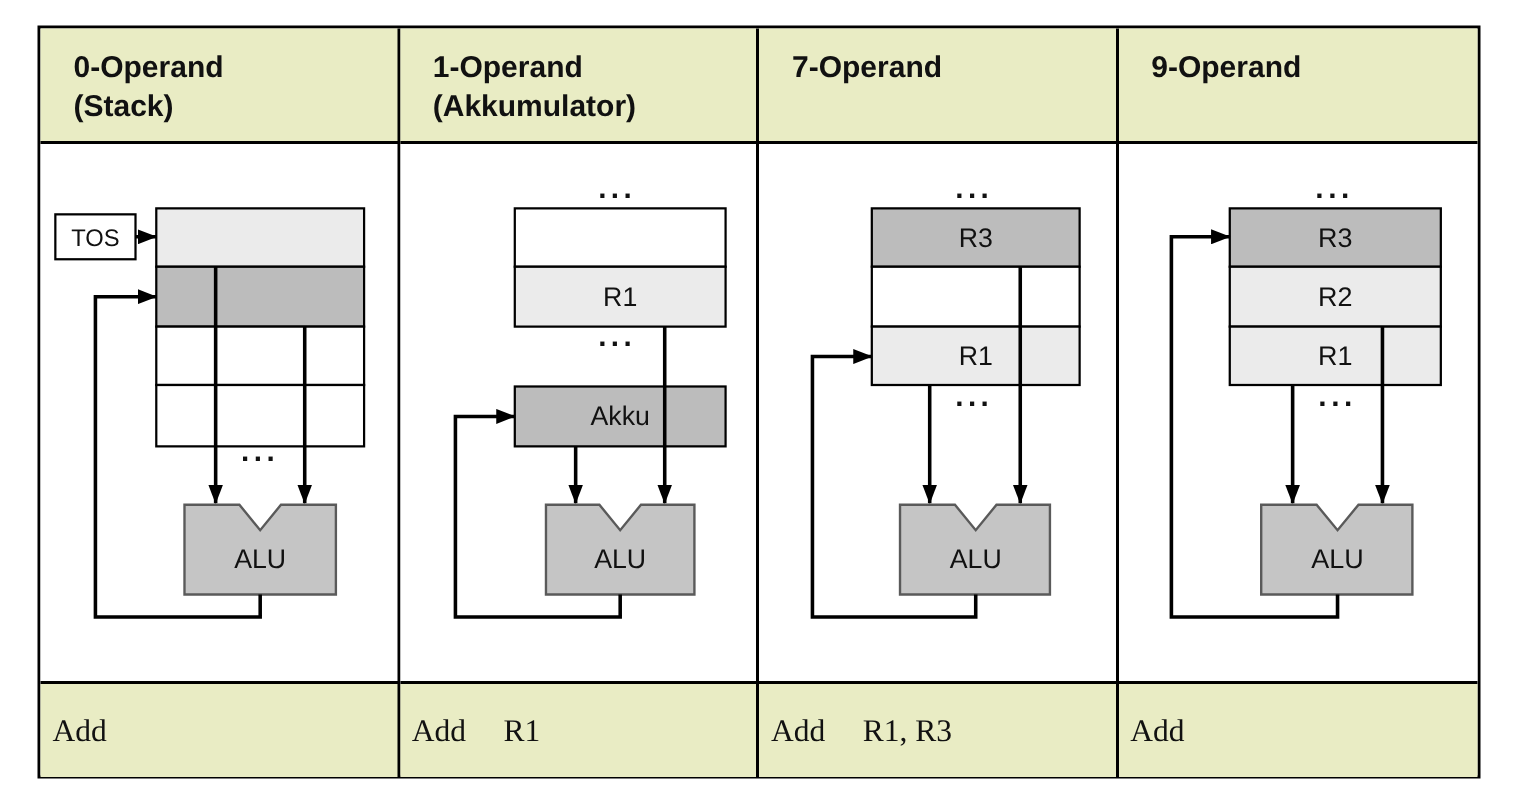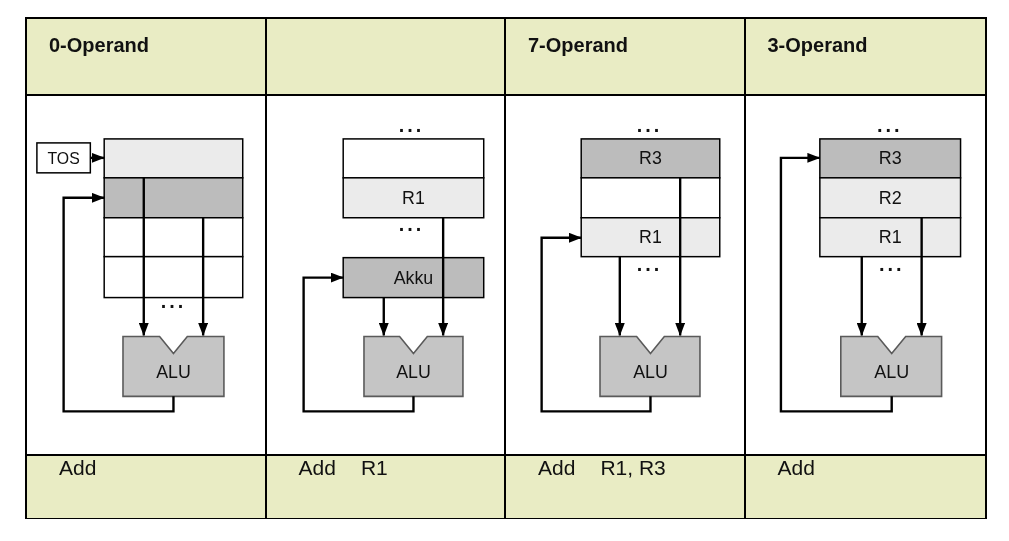--- a/index.html
+++ b/index.html
@@ -14,42 +14,45 @@
   }
   .cell{box-sizing:border-box;}
   .col-sep{border-right:2px solid #000;}
   .hdr{
     background:var(--beige);border-bottom:2px solid #000;
     padding:13px 8px 0 22px;font-weight:bold;font-size:20px;line-height:26px;
   }
   .body-cell{background:#fff;border-bottom:2px solid #000;position:relative;}
   .body-cell svg{display:block;width:100%;height:100%;}
   .ftr{
-    background:var(--beige);display:flex;
-    padding-left:32px;font-size:21px;
+    background:var(--beige);display:flex;align-items:center;
+    padding-left:8px;font-size:21px;font-family:Liberation Serif, serif;
   }
   .ftr .operands{margin-left:25px;}
 </style>
 </head>
 <body>
 
 <div class="canvas">
   <div class="isa-table">
 
     <div class="cell hdr col-sep">
       <div>0-Operand</div>
+      <div>(Stack)</div>
     </div>
     <div class="cell hdr col-sep">
+      <div>1-Operand</div>
+      <div>(Akkumulator)</div>
     </div>
     <div class="cell hdr col-sep">
       <div>7-Operand</div>
       <div></div>
     </div>
     <div class="cell hdr">
-      <div>3-Operand</div>
+      <div>9-Operand</div>
       <div></div>
     </div>
 
     <div class="cell body-cell col-sep">
       <svg viewBox="0 0 240 359" preserveAspectRatio="none">
           <defs>
             <marker id="arrow-0" markerWidth="13" markerHeight="10" refX="12.5" refY="5" orient="auto" markerUnits="userSpaceOnUse">
               <path d="M0,0 L13,5 L0,10 z" fill="#000000"></path>
             </marker>
           </defs>

